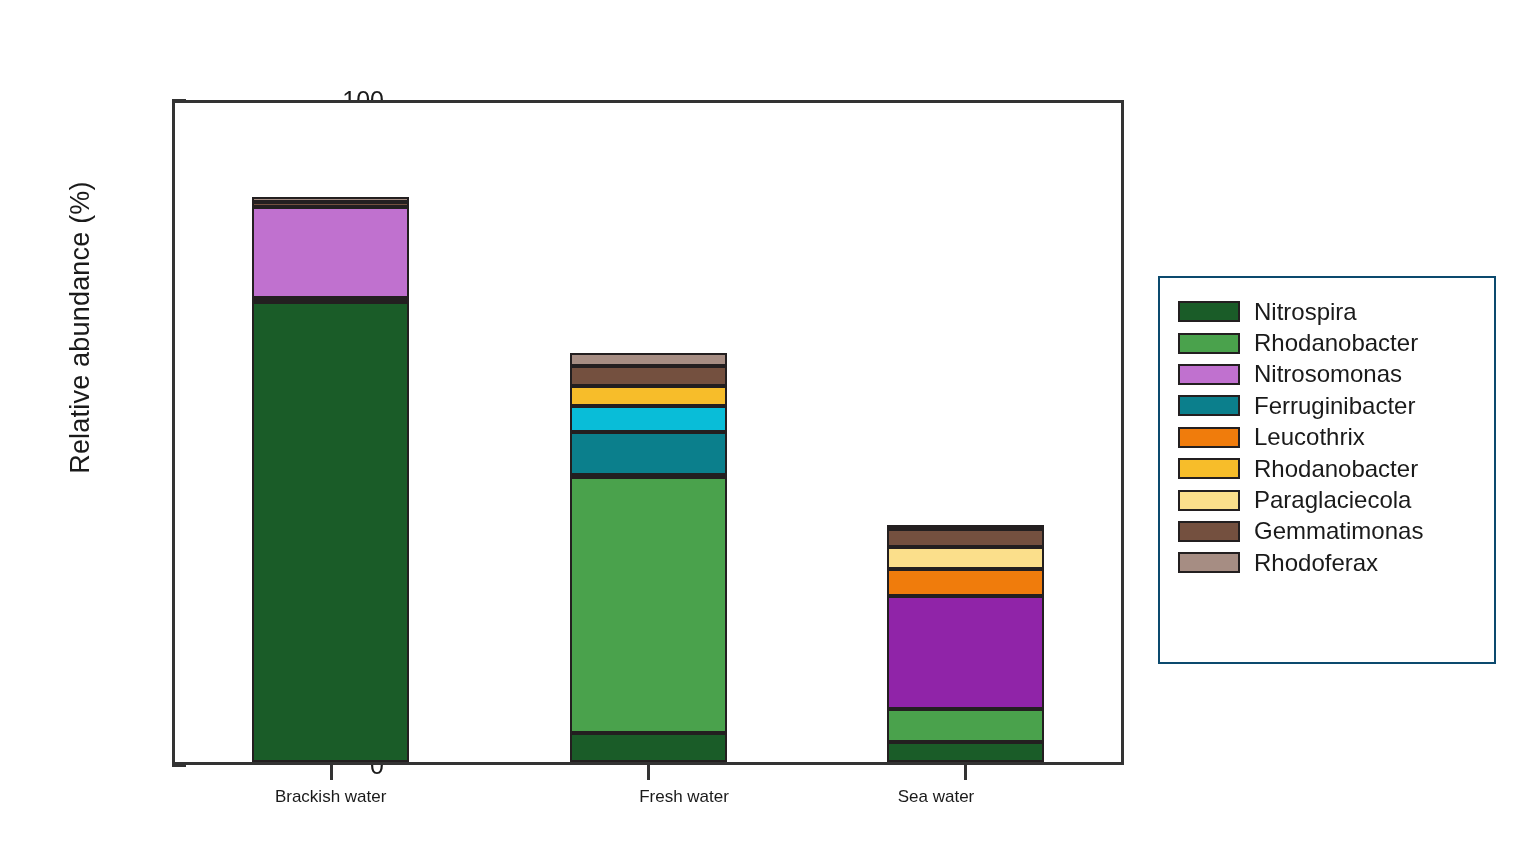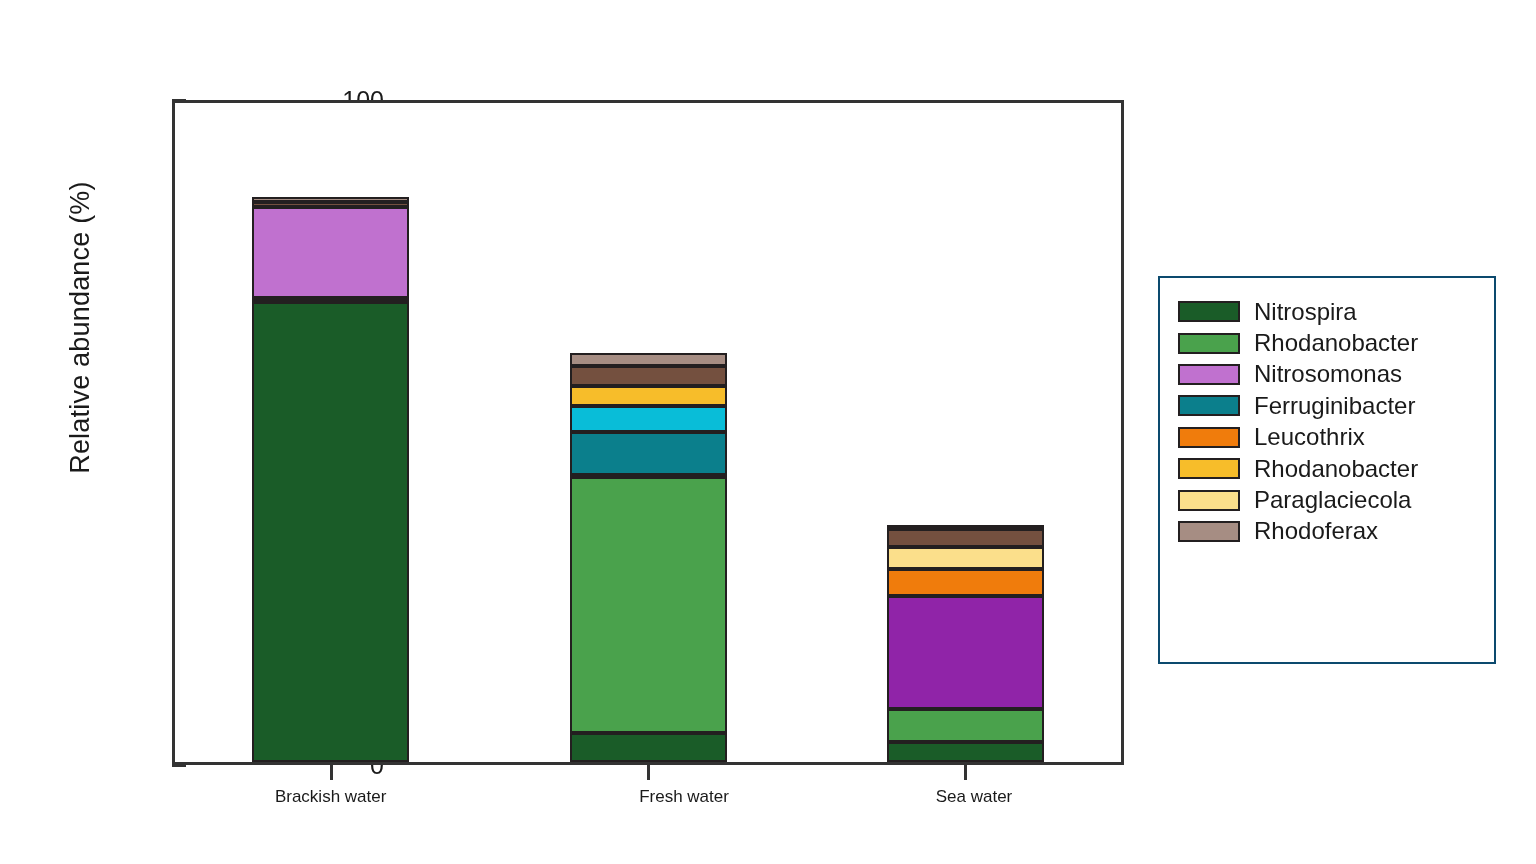--- a/index.html
+++ b/index.html
@@ -191,21 +191,21 @@
         </div>
       </div>
   </div>
 
   <div id="xticks">
       <div class="xtick-mark" style="left: 329.667px;"></div>
       <div class="xtick-label" style="left: 330.667px;">Brackish water</div>
       <div class="xtick-mark" style="left: 647px;"></div>
       <div class="xtick-label" style="left: 684px;">Fresh water</div>
       <div class="xtick-mark" style="left: 964.333px;"></div>
-      <div class="xtick-label" style="left: 974px;">Sea water</div>
+      <div class="xtick-label" style="left: 936px;">Sea water</div>
     </div>
 
   <div id="legend">
       <div class="legend-row">
         <span class="legend-swatch" style="background: rgb(26, 92, 40);"></span>
         <span class="legend-text">Nitrospira</span>
       </div>
       <div class="legend-row">
         <span class="legend-swatch" style="background: rgb(74, 162, 76);"></span>
         <span class="legend-text">Rhodanobacter</span>
@@ -224,18 +224,22 @@
       </div>
       <div class="legend-row">
         <span class="legend-swatch" style="background: rgb(247, 189, 42);"></span>
         <span class="legend-text">Rhodanobacter</span>
       </div>
       <div class="legend-row">
         <span class="legend-swatch" style="background: rgb(251, 223, 139);"></span>
         <span class="legend-text">Paraglaciecola</span>
       </div>
       <div class="legend-row">
+        <span class="legend-swatch" style="background: rgb(116, 80, 63);"></span>
+        <span class="legend-text">Gemmatimonas</span>
+      </div>
+      <div class="legend-row">
         <span class="legend-swatch" style="background: rgb(166, 141, 131);"></span>
         <span class="legend-text">Rhodoferax</span>
       </div>
     </div>
 
 </div>
 
 </body></html>

